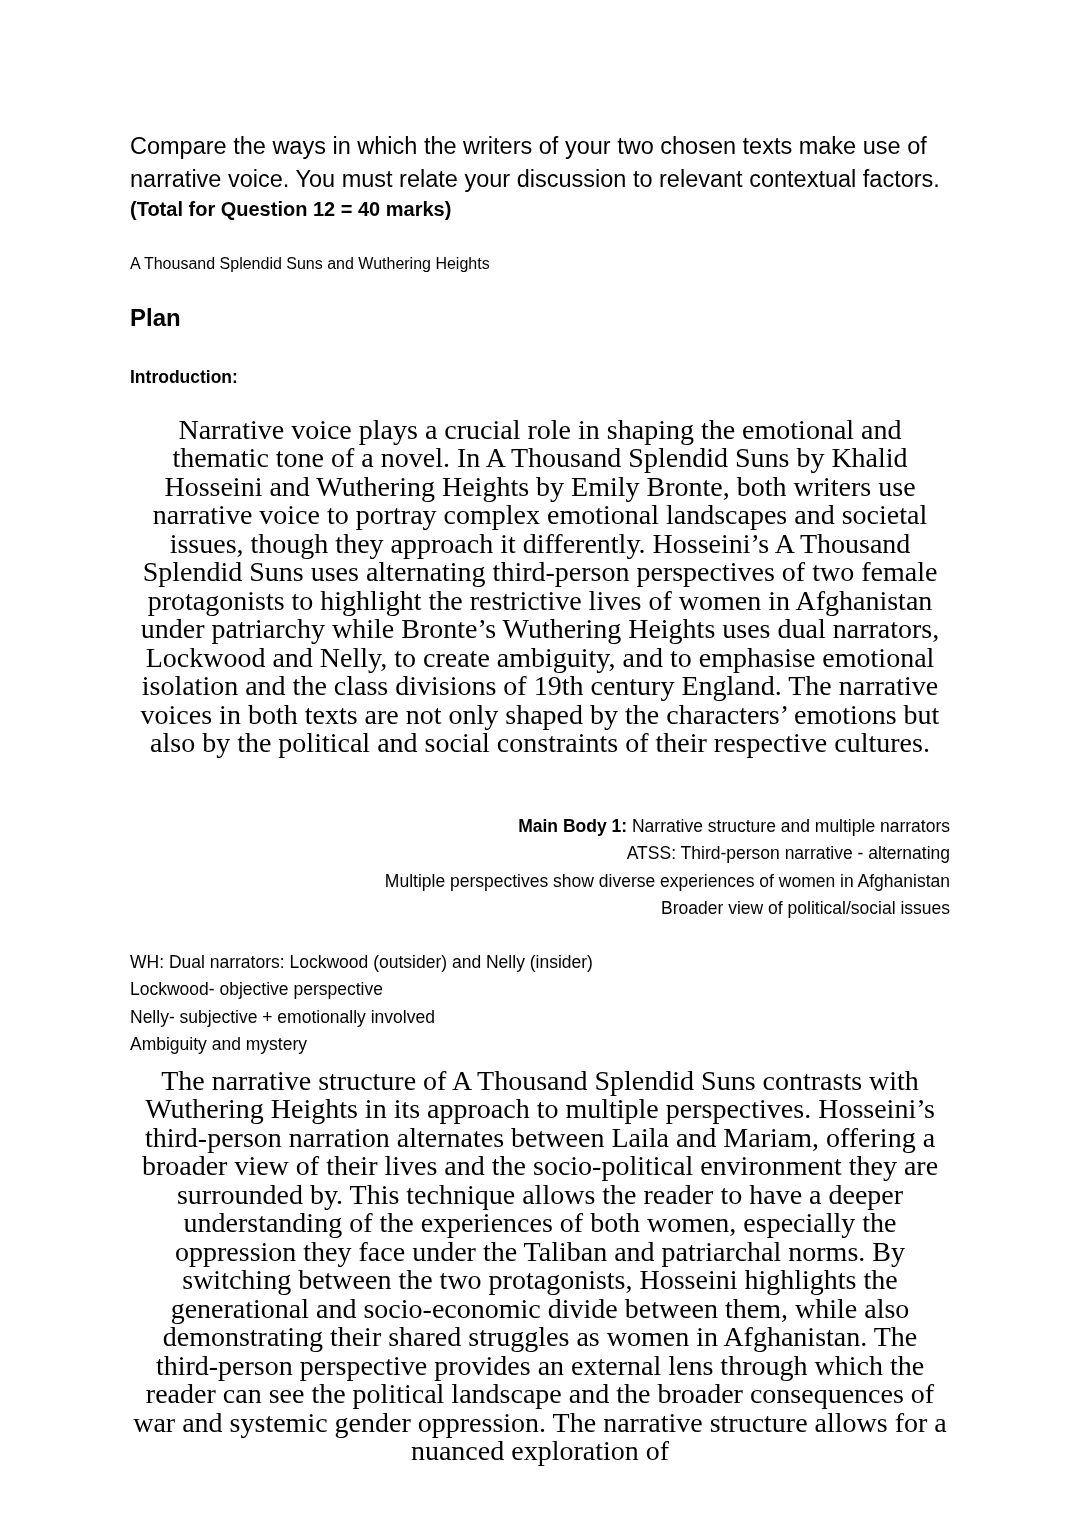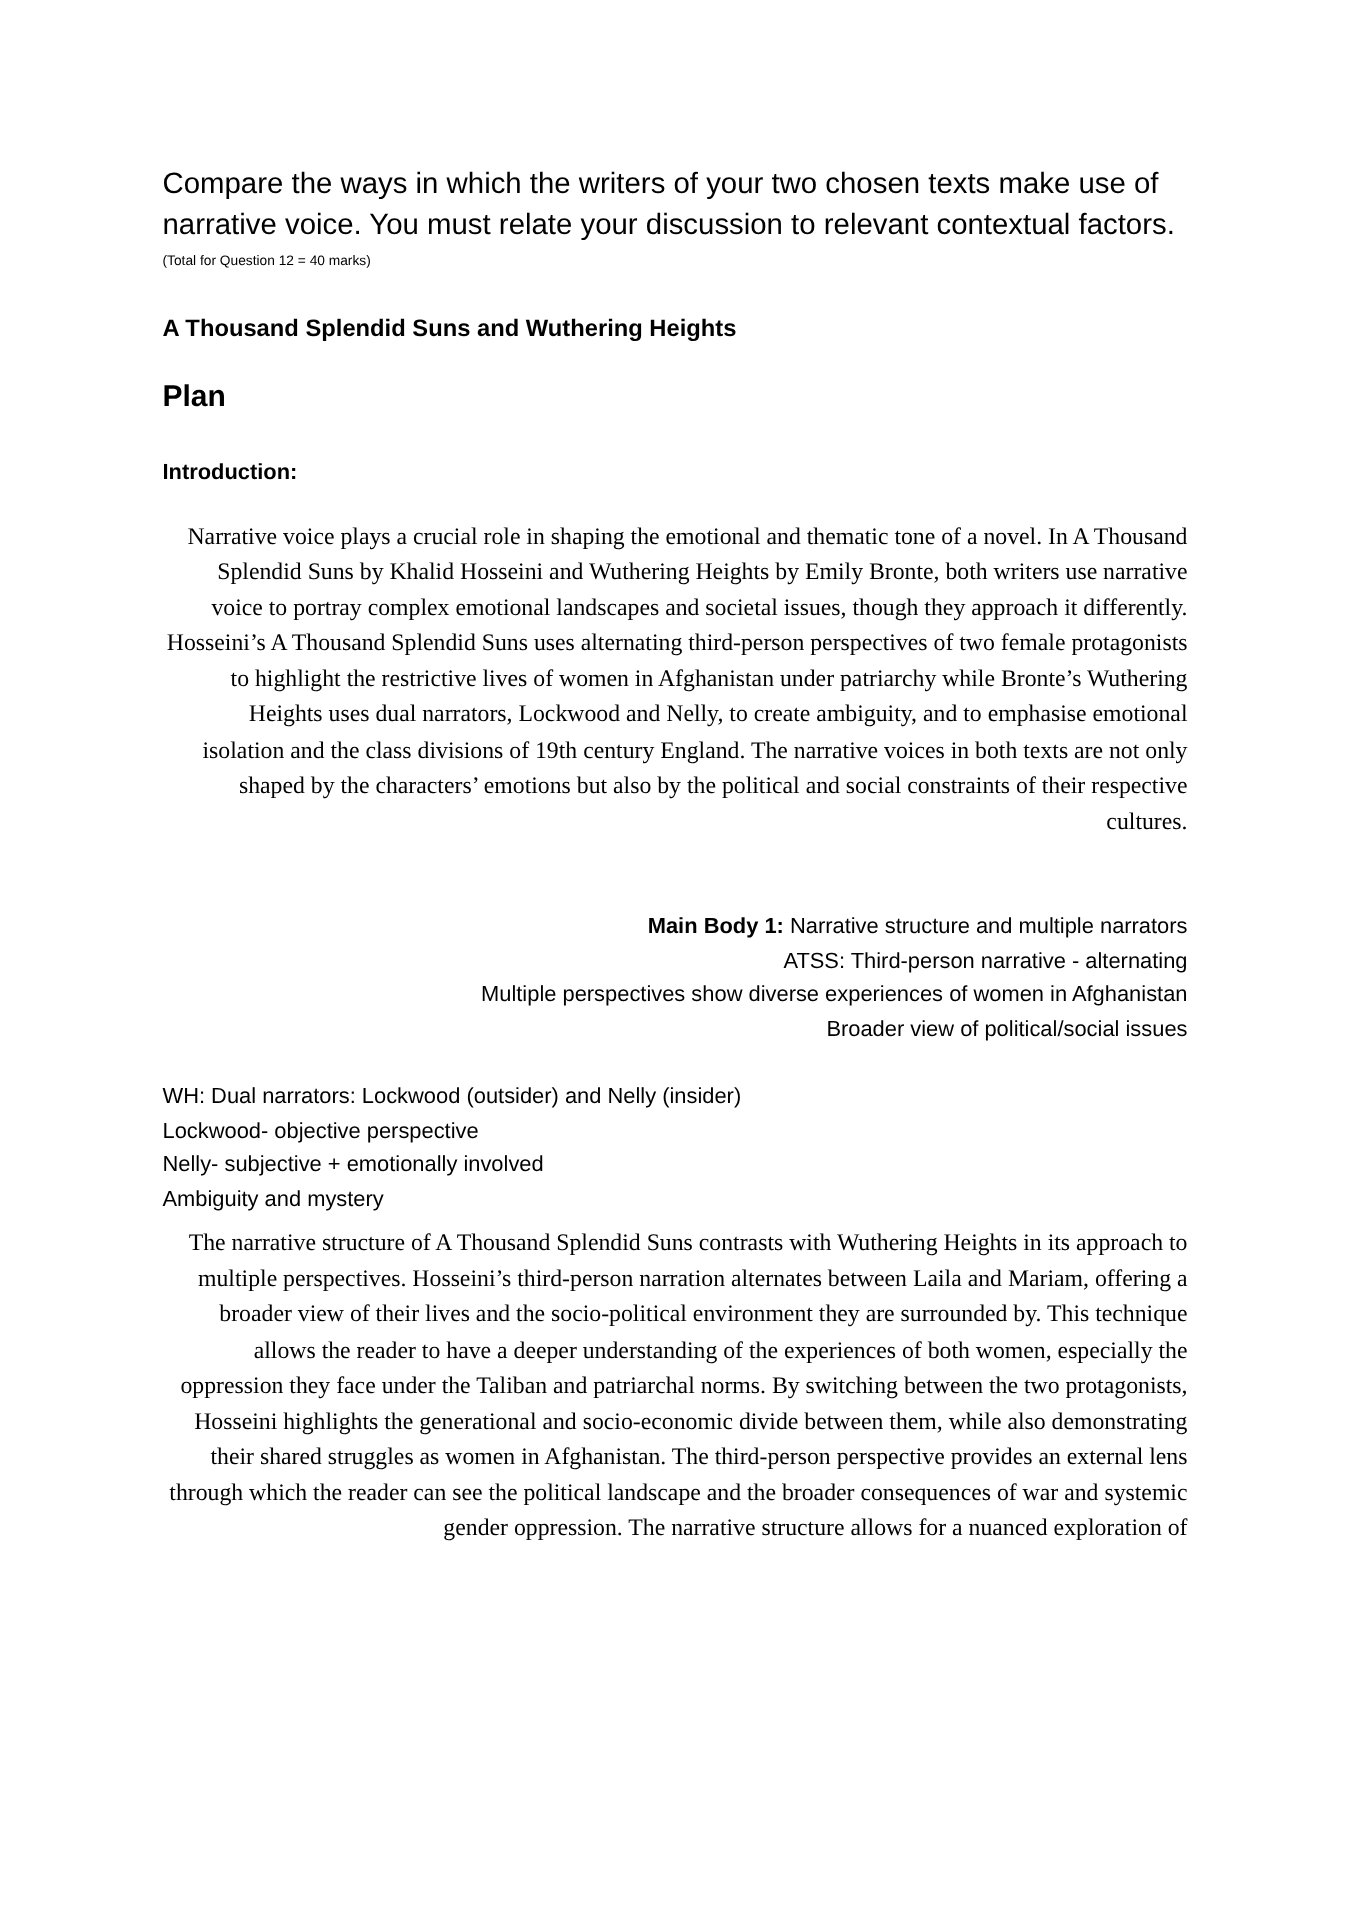--- a/index.html
+++ b/index.html
@@ -21,29 +21,29 @@
   }
   .sans { font-family: "Liberation Sans", sans-serif; }
   .serif { font-family: "Liberation Serif", serif; }
 
   .q-prompt {
     font-size: 23.5px;
     line-height: 33px;
     margin: 0;
   }
   .q-total {
-    font-size: 11px;
+    font-size: 20px;
     line-height: 27.5px;
-    font-weight: normal;
+    font-weight: bold;
     margin: 0;
   }
   .texts-line {
-    font-size: 19px;
+    font-size: 16px;
     line-height: 27.5px;
-    font-weight: bold;
+    font-weight: normal;
     margin: 26px 0 0 0;
   }
   .plan-heading {
     font-size: 24px;
     line-height: 33px;
     font-weight: bold;
     margin: 24px 0 0 0;
   }
   .intro-label {
     font-size: 17.5px;
@@ -52,24 +52,24 @@
     margin: 30px 0 0 0;
   }
   .sans-line {
     font-size: 17.5px;
     line-height: 27.5px;
     font-weight: normal;
     margin: 0;
   }
   .sans-line .label-bold { font-weight: bold; }
   .serif-para {
-    font-size: 19px;
+    font-size: 28px;
     line-height: 28.5px;
     margin: 24px 0 0 0;
-    text-align: right;
+    text-align: center;
   }
   .mb1-block { margin-top: 55px; text-align: right; }
   .wh-block  { margin-top: 26px; }
   .body-para { margin-top: 8px; }
 </style>
 </head>
 <body>
 
 <div class="page">
 

